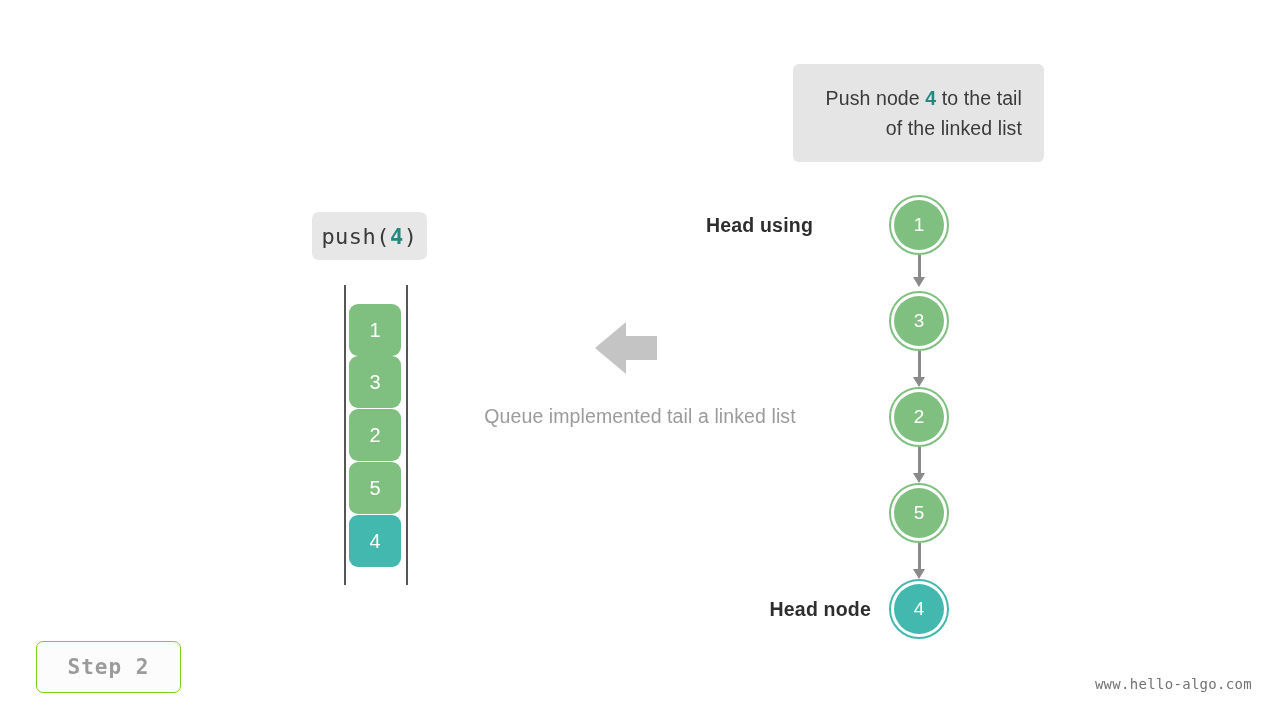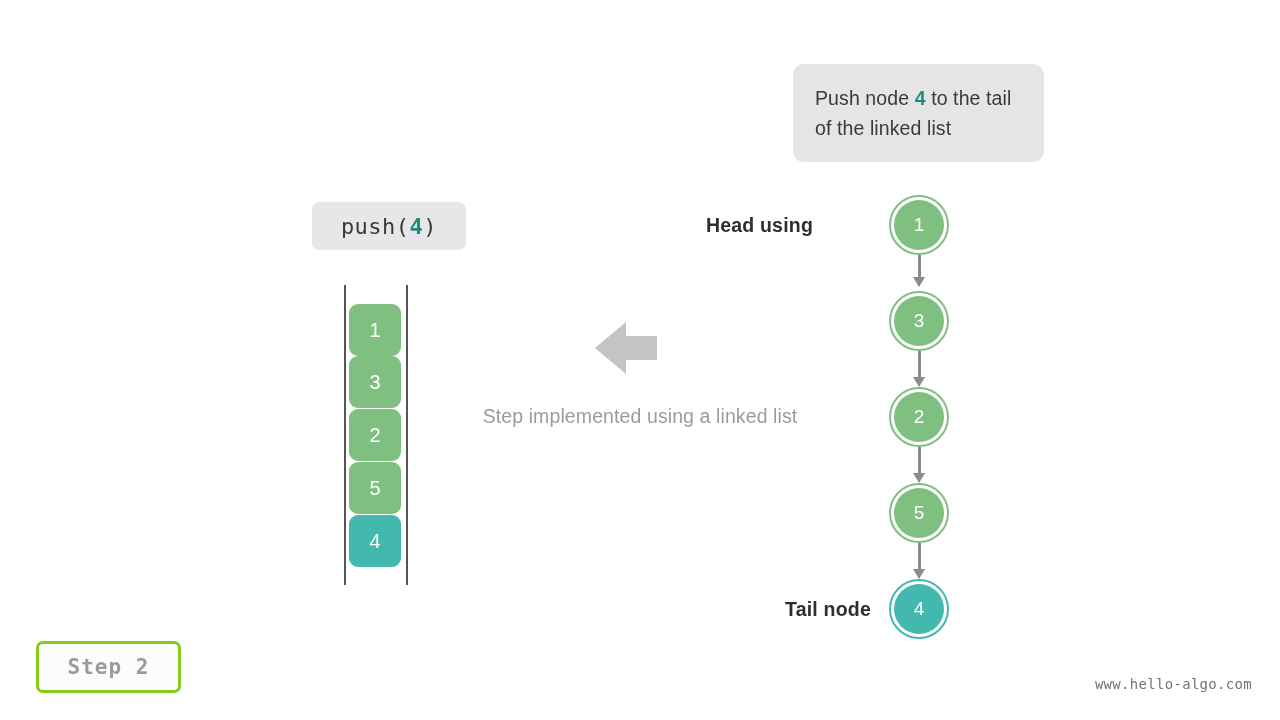--- a/index.html
+++ b/index.html
@@ -18,37 +18,38 @@
 
   
   .callout {
     position: absolute;
     left: 793px;
     top: 64px;
     width: 251px;
     box-sizing: border-box;
     padding: 19px 22px;
     background: #e5e5e5;
-    border-radius: 11px;
+    border-radius: 6px;
     font-size: 19.5px;
     line-height: 30px;
     color: #3a3a3a;
     letter-spacing: 0.1px;
+    text-align: right;
   }
   .callout .hl {
     color: #21897e;
     font-weight: bold;
   }
 
   
   .push-chip {
     position: absolute;
     left: 312px;
-    top: 202px;
-    width: 154px;
+    top: 212px;
+    width: 115px;
     height: 48px;
     box-sizing: border-box;
     background: #e7e7e7;
     border-radius: 7px;
     display: flex;
     align-items: center;
     justify-content: center;
     font-family: "DejaVu Sans Mono", "Liberation Mono", monospace;
     font-size: 22px;
     color: #3a3a3a;
@@ -179,21 +180,21 @@
   .side-label.tail { left: 630px; top: 598px; width: 241px; }
 
   
   .step-badge {
     position: absolute;
     left: 36px;
     top: 641px;
     width: 145px;
     height: 52px;
     box-sizing: border-box;
-    border: 3px solid #84cc16;
+    border: 1px solid #84cc16;
     border-radius: 7px;
     background: #fcfcfc;
     display: flex;
     align-items: center;
     justify-content: center;
     font-family: "DejaVu Sans Mono", "Liberation Mono", monospace;
     font-size: 21px;
     font-weight: bold;
     color: #9b9b9b;
     letter-spacing: 1px;
@@ -242,24 +243,24 @@
       <span>4</span>
     </div>
 </div>
 
 <div class="big-arrow">
   <svg width="62" height="56" viewBox="0 0 62 56" xmlns="http://www.w3.org/2000/svg">
     <path d="M0 28 L31 2 L31 16 L62 16 L62 40 L31 40 L31 54 Z" fill="#c4c4c4"></path>
   </svg>
 </div>
 
-<div class="caption">Step implemented using a linked list</div>
+<div class="caption">Queue implemented tail a linked list</div>
 
 <div class="side-label head">Head using</div>
-<div class="side-label tail">Tail node</div>
+<div class="side-label tail">Head node</div>
 
 <div class="linked-list">
 
   <div class="node" style="top:5px">
     <div class="ring"></div>
     <div class="core">
         <span>1</span>
       </div>
   </div>
   <div class="connector" style="top:65px;height:32px">

